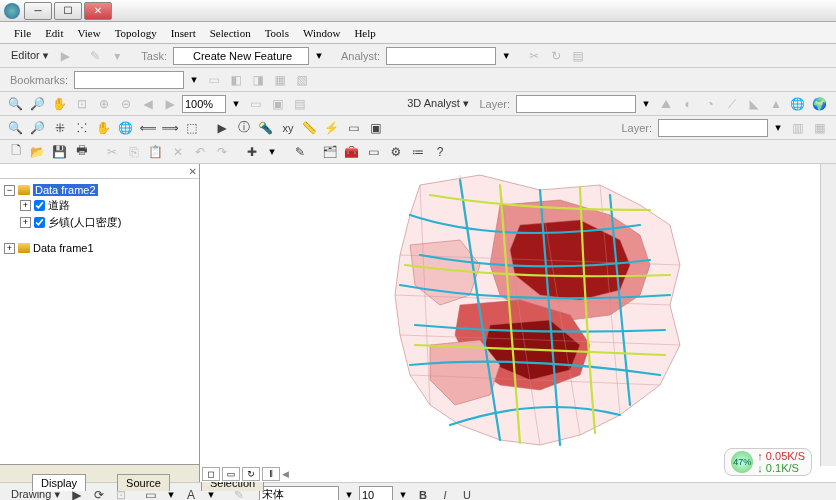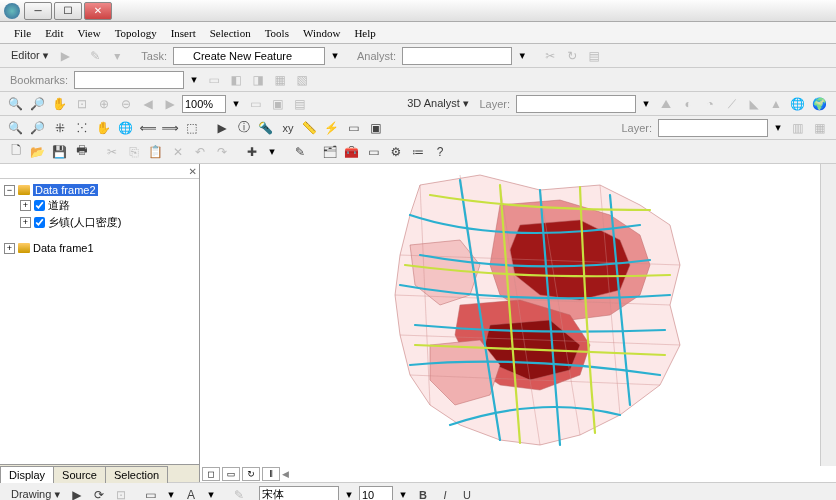--- a/index.html
+++ b/index.html
@@ -23,21 +23,21 @@
 .content { display: flex; height: 318px; }
 .toc { width: 200px; background: #fff; border-right: 1px solid #999; position: relative; display:flex; flex-direction:column; }
 .toc-close { position: absolute; right: 2px; top: 2px; font-size:10px; cursor:pointer; color:#666; }
 .toc-body { flex:1; padding: 4px; overflow:auto; border-top:1px solid #ccc; margin-top:14px;}
 .tree-row { display:flex; align-items:center; gap:3px; padding:1px 0; white-space:nowrap;}
 .tree-row .exp { width:11px; height:11px; border:1px solid #888; display:flex; align-items:center; justify-content:center; font-size:9px; line-height:1; cursor:pointer; background:#fff;}
 .tree-row .chk { width:11px; height:11px; }
 .tree-row .lyricon { width:12px; height:10px; background:linear-gradient(#fc6,#c90); border-radius:1px;}
 .tree-row.sel .lbl { background:#2d6cdf; color:#fff; padding:0 2px;}
 .toc-tabs { display:flex; border-top:1px solid #999; background:#ece9d8;}
-.toc-tab { padding:2px 8px; border:1px solid #999; border-bottom:none; background:#ece9d8; cursor:pointer; margin-right:-1px; position:relative; top:1px;}
+.toc-tab { padding:2px 8px; border:1px solid #999; border-bottom:none; background:#ece9d8; cursor:pointer; margin-right:-1px; position:relative; top:9px;margin-left:32px;}
 .toc-tab.active { background:#fff; }
 .mapview { flex:1; background:#fff; position:relative; overflow:hidden;}
 .mapview .scroll-v { position:absolute; right:0; top:0; bottom:16px; width:16px; background:#eee; border-left:1px solid #ccc;}
 .map-tabs { position:absolute; left:2px; bottom:0; display:flex; gap:2px; align-items:center; height:16px;}
 .map-tabs .mt { width:18px; height:14px; border:1px solid #aaa; background:#fff; cursor:pointer; display:flex;align-items:center;justify-content:center;font-size:9px;}
 .netbadge { position:absolute; right:24px; bottom:6px; display:flex; align-items:center; gap:4px; background:#fafafa; border:1px solid #ccc; border-radius:8px; padding:1px 6px; font-size:10px;}
 .netbadge .circ { width:22px; height:22px; border-radius:50%; background:radial-gradient(#bfe,#7c6); display:flex; align-items:center;justify-content:center; font-size:9px; color:#064;}
 .drawbar { height:24px; background:#f0f0f0; border-top:1px solid #ccc; display:flex; align-items:center; padding:1px 6px; gap:2px;}
 .mapcanvas { position:absolute; left:0; top:0; right:16px; bottom:16px;}
 svg.map { width:100%; height:100%; }
@@ -69,21 +69,21 @@
 </div>
 
 <div class="toolbar">
   <span class="tlabel btnlike"><span>Editor</span> ▾</span>
   <div class="tbtn disabled">▶</div>
   <div class="sep"></div>
   <div class="tbtn disabled">✎</div>
   <div class="tbtn disabled">▾</div>
   <div class="sep"></div>
   <span class="tlabel">Task:</span>
-  <input class="tinput" style="width: 152px; padding-left: 19px;" readonly="" value="Create New Feature">
+  <input class="tinput" style="width: 136px; padding-left: 19px;" readonly="" value="Create New Feature">
   <span class="tdrop">▾</span>
   <div class="sep"></div>
   <span class="tlabel">Analyst:</span>
   <input class="tinput" style="width: 110px;" readonly="">
   <span class="tdrop">▾</span>
   <div class="sep"></div>
   <div class="tbtn disabled">✂</div>
   <div class="tbtn disabled">↻</div>
   <div class="tbtn disabled">▤</div>
 </div>
@@ -261,20 +261,27 @@
       </svg>
     </div>
     <div class="scroll-v"></div>
     <div class="map-tabs">
       <div class="mt">◻</div>
       <div class="mt">▭</div>
       <div class="mt">↻</div>
       <div class="mt">‖</div>
       <span style="font-size:9px;color:#888">◀</span>
     </div>
+    <div class="netbadge">
+      <div class="circ">47%</div>
+      <div>
+        <div style="color:#c33">↑ <span>0.05K/S</span></div>
+        <div style="color:#393">↓ <span>0.1K/S</span></div>
+      </div>
+    </div>
   </div>
 </div>
 
 <div class="drawbar">
   <span class="tlabel btnlike"><span>Drawing</span> ▾</span>
   <div class="tbtn">▶</div>
   <div class="tbtn">⟳</div>
   <div class="tbtn disabled">⊡</div>
   <div class="sep"></div>
   <div class="tbtn">▭</div>

